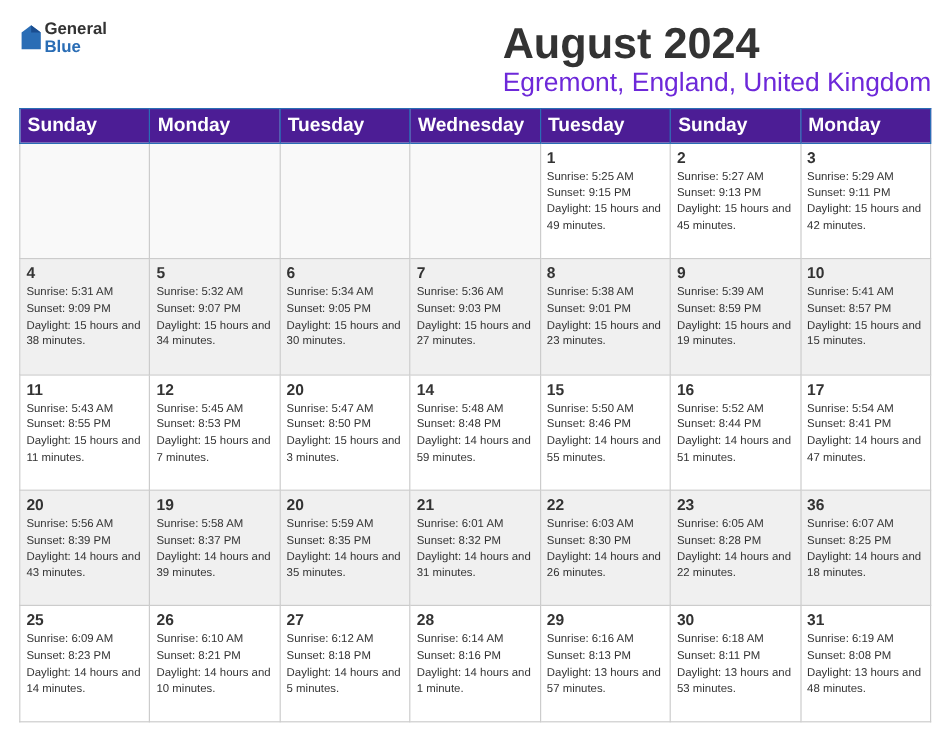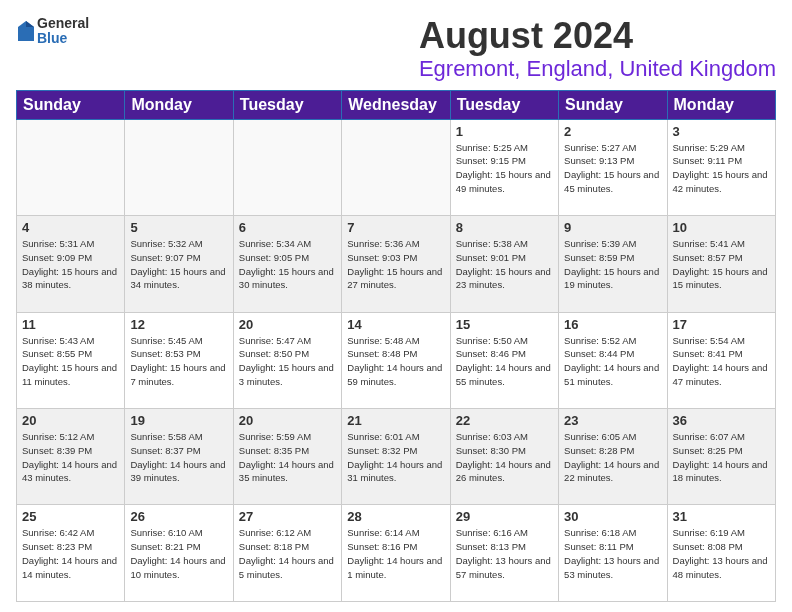--- a/index.html
+++ b/index.html
@@ -260,21 +260,21 @@
             <span class="day-number">17</span>
             <div class="day-info">Sunrise: 5:54 AM
 Sunset: 8:41 PM
 Daylight: 14 hours
 and 47 minutes.</div>
           </td>
         </tr>
         <tr class="row-shaded">
           <td>
             <span class="day-number">20</span>
-            <div class="day-info">Sunrise: 5:12 AM
+            <div class="day-info">Sunrise: 5:56 AM
 Sunset: 8:39 PM
 Daylight: 14 hours
 and 43 minutes.</div>
           </td>
           <td>
             <span class="day-number">19</span>
             <div class="day-info">Sunrise: 5:58 AM
 Sunset: 8:37 PM
 Daylight: 14 hours
 and 39 minutes.</div>
@@ -311,21 +311,21 @@
             <span class="day-number">36</span>
             <div class="day-info">Sunrise: 6:07 AM
 Sunset: 8:25 PM
 Daylight: 14 hours
 and 18 minutes.</div>
           </td>
         </tr>
         <tr>
           <td>
             <span class="day-number">25</span>
-            <div class="day-info">Sunrise: 6:42 AM
+            <div class="day-info">Sunrise: 6:09 AM
 Sunset: 8:23 PM
 Daylight: 14 hours
 and 14 minutes.</div>
           </td>
           <td>
             <span class="day-number">26</span>
             <div class="day-info">Sunrise: 6:10 AM
 Sunset: 8:21 PM
 Daylight: 14 hours
 and 10 minutes.</div>

